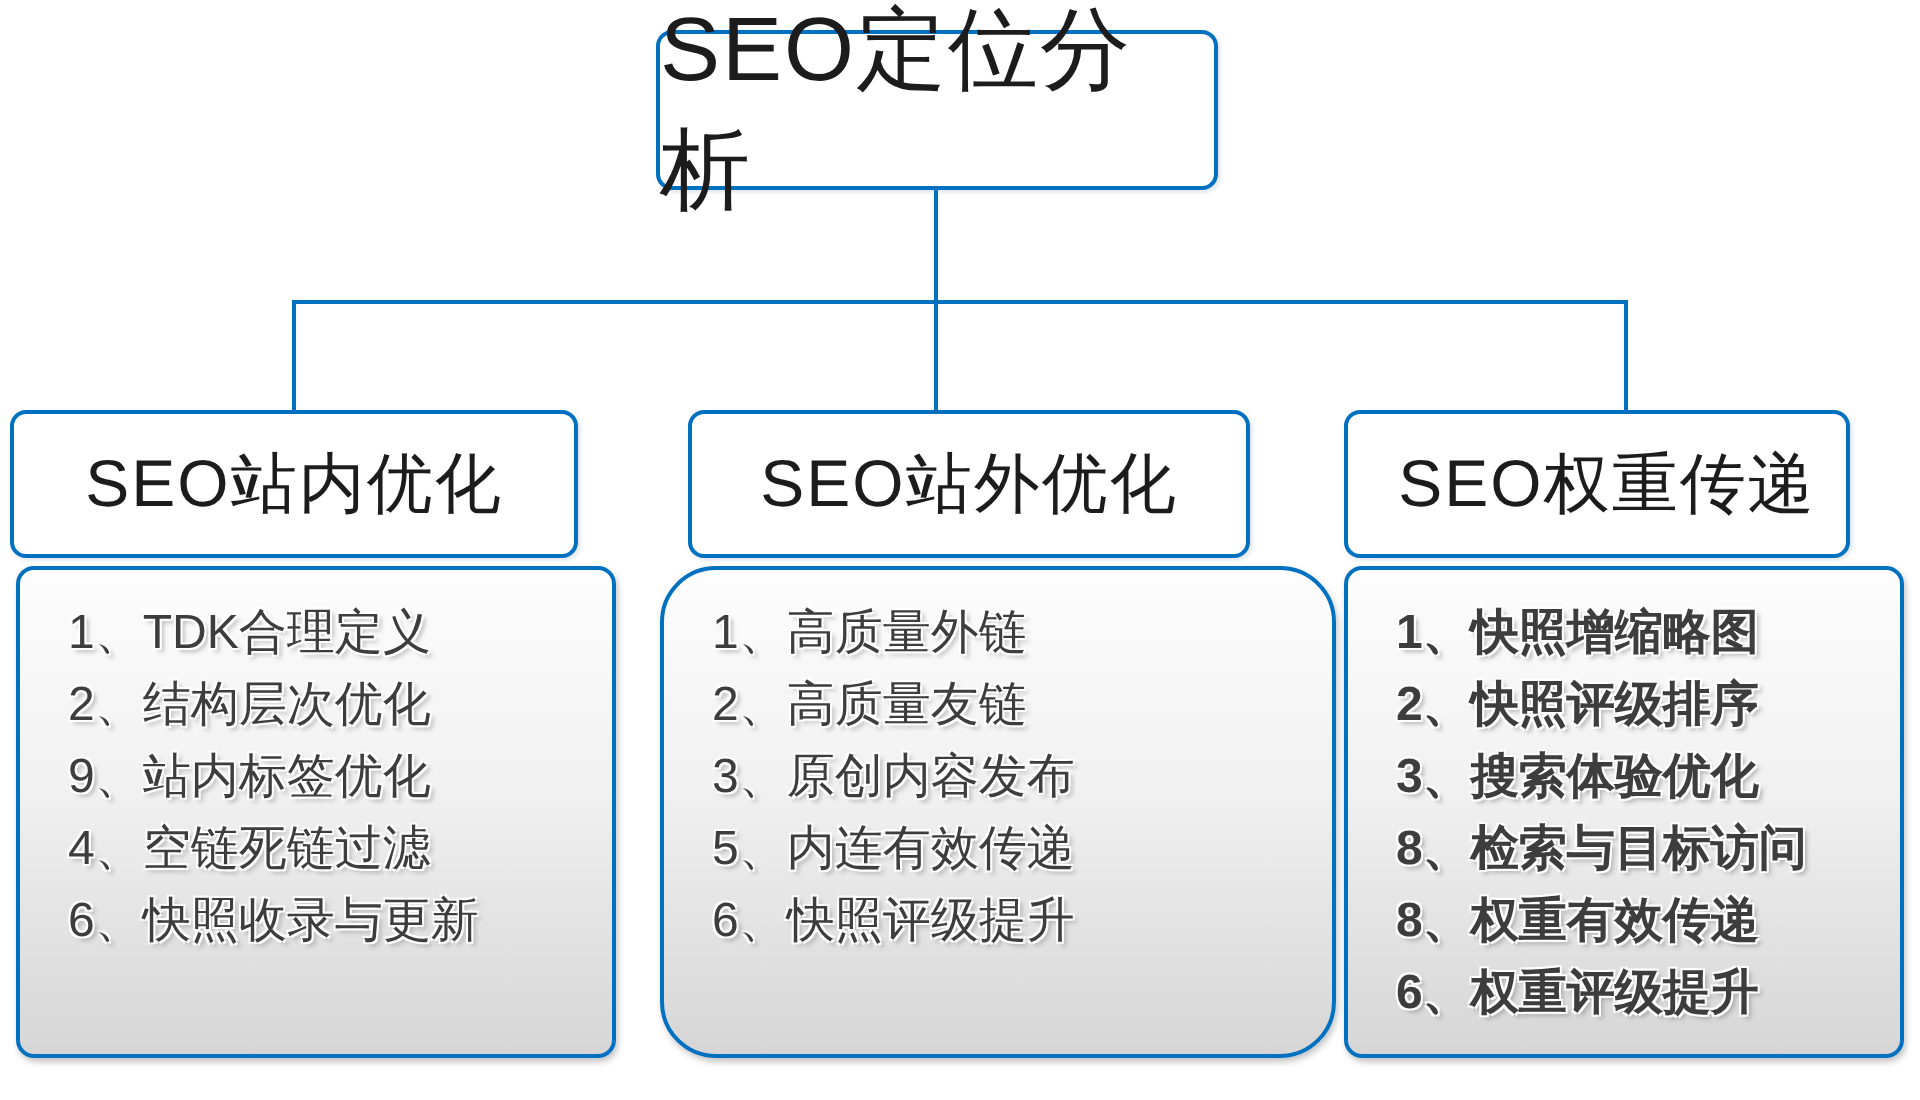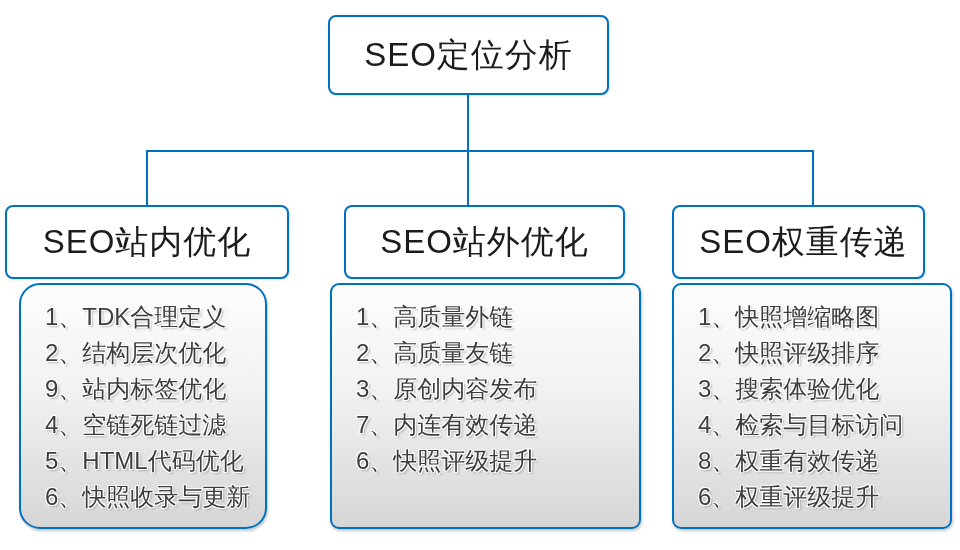--- a/index.html
+++ b/index.html
@@ -7,21 +7,21 @@
     position:relative; width:960px; height:550px; background:#ffffff;
     font-family:"Liberation Sans", sans-serif; overflow:hidden;
   }
   .box {
     position:absolute; box-sizing:border-box;
     border:2px solid #0070C0; border-radius:8px; background:#ffffff;
     display:flex; align-items:center; justify-content:center;
   }
   .root-box {
     left:328px; top:15px; width:281px; height:80px;
-    font-size:33px; color:#1c1c1c; letter-spacing:1px;
+    font-size:45px; color:#1c1c1c; letter-spacing:1px;
     box-shadow:1px 1px 2px rgba(0,60,120,0.15);
   }
   .head-box {
     top:205px; height:74px;
     font-size:33px; color:#1c1c1c; letter-spacing:1px;
     box-shadow:1px 1px 2px rgba(0,60,120,0.15);
   }
   .list-box {
     position:absolute; top:283px; height:246px; box-sizing:border-box;
     border:2px solid #0070C0; border-radius:9px;
@@ -56,45 +56,44 @@
 
   <div class="line stub"></div>
   <div class="line bus"></div>
   <div class="line dropL"></div>
   <div class="line dropC"></div>
   <div class="line dropR"></div>
 
   <div class="box head-box" style="left:5px; width:284px;">
     <span>SEO站内优化</span>
   </div>
-  <div class="list-box" style="left:19px; width:248px;border-radius:21px;">
+  <div class="list-box" style="left:8px; width:300px;">
     <div class="item">1、TDK合理定义</div>
     <div class="item">2、结构层次优化</div>
     <div class="item">9、站内标签优化</div>
     <div class="item">4、空链死链过滤</div>
-    <div class="item">5、HTML代码优化</div>
     <div class="item">6、快照收录与更新</div>
   </div>
 
   <div class="box head-box" style="left:344px; width:281px;">
     <span>SEO站外优化</span>
   </div>
-  <div class="list-box" style="left:330px; width:311px;">
+  <div class="list-box" style="left:330px; width:338px;border-radius:28px;">
     <div class="item">1、高质量外链</div>
     <div class="item">2、高质量友链</div>
     <div class="item">3、原创内容发布</div>
-    <div class="item">7、内连有效传递</div>
+    <div class="item">5、内连有效传递</div>
     <div class="item">6、快照评级提升</div>
   </div>
 
   <div class="box head-box" style="left:672px; width:253px;padding-left:10px;">
     <span>SEO权重传递</span>
   </div>
-  <div class="list-box" style="left:672px; width:280px;">
+  <div class="list-box" style="left:672px; width:280px;font-weight:bold;">
     <div class="item">1、快照增缩略图</div>
     <div class="item">2、快照评级排序</div>
     <div class="item">3、搜索体验优化</div>
-    <div class="item">4、检索与目标访问</div>
+    <div class="item">8、检索与目标访问</div>
     <div class="item">8、权重有效传递</div>
     <div class="item">6、权重评级提升</div>
   </div>
 
 </div>
 
 </body></html>

